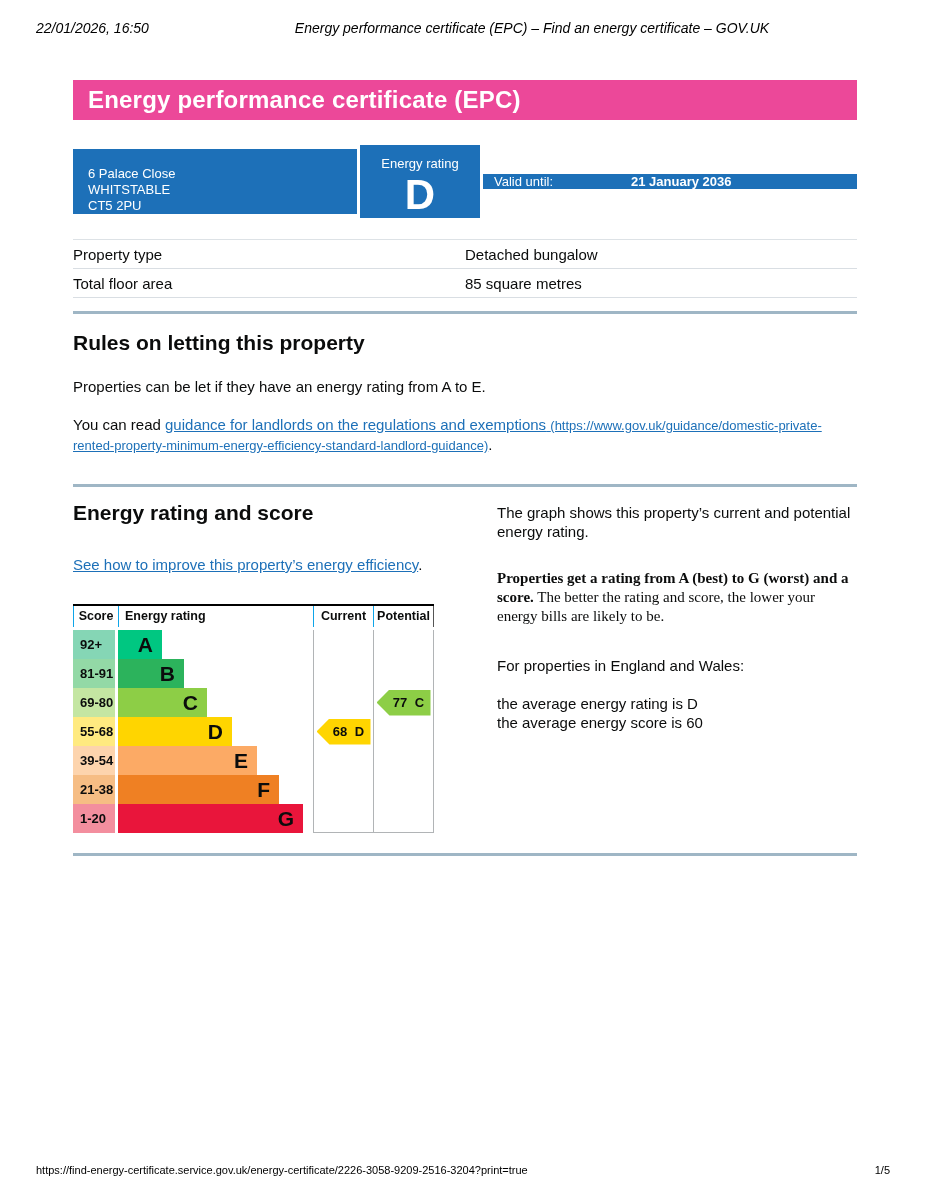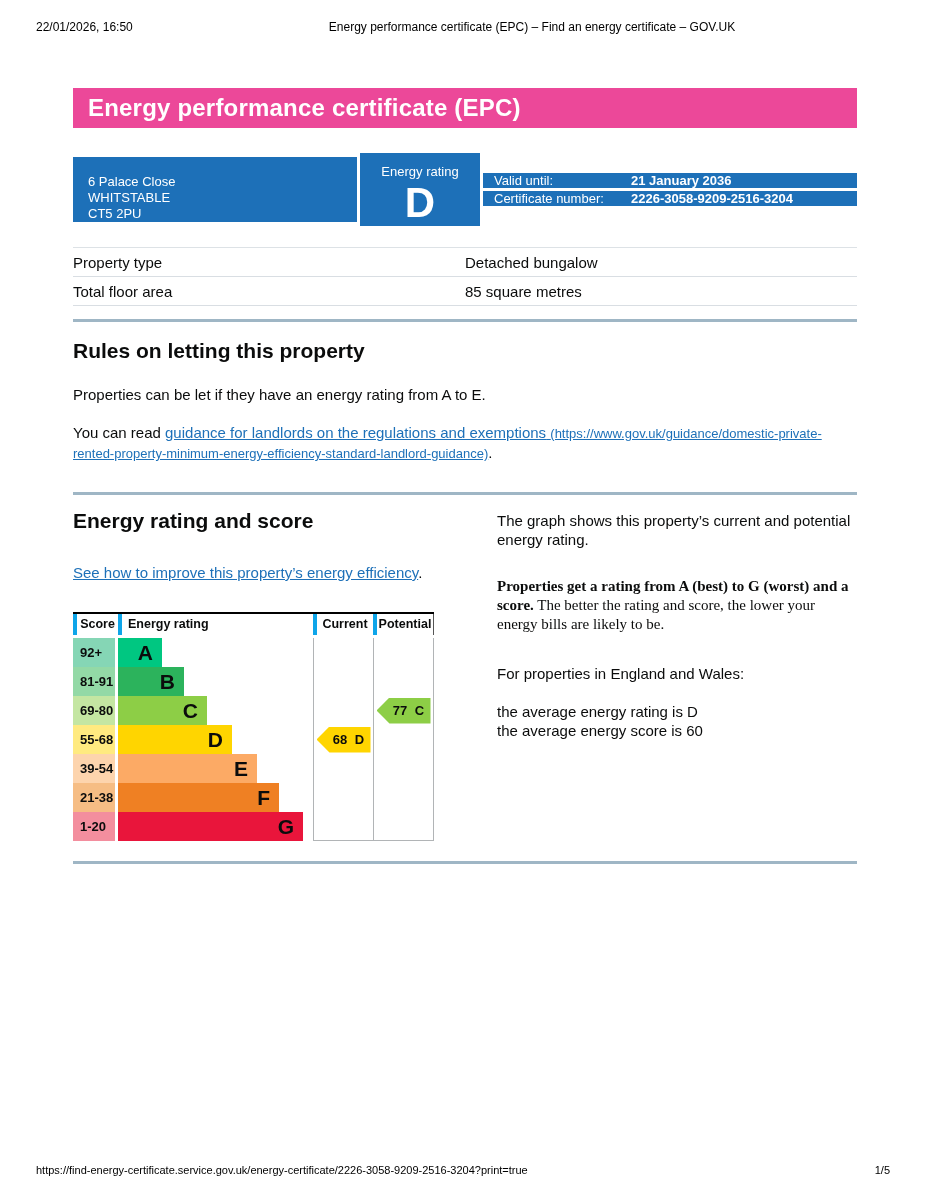--- a/index.html
+++ b/index.html
@@ -1,19 +1,19 @@
 <!DOCTYPE html>
 <html><head>
 <meta charset="utf-8">
 <style>
   html,body{margin:0;padding:0;background:#fff;}
   .page{position:relative;width:928px;height:1200px;background:#fff;overflow:hidden;
         font-family:"Liberation Sans",sans-serif;color:#0b0c0c;}
   
-  .print-header{position:relative;padding-top:24px;height:16px;font-size:12px;color:#000;}
+  .print-header{position:relative;padding-top:16px;height:16px;font-size:14px;color:#000;font-style:italic;}
   .ph-datetime{position:absolute;left:36px;top:20px;}
   .ph-title{position:absolute;left:532px;top:20px;transform:translateX(-50%);white-space:nowrap;}
   .print-footer{position:absolute;left:36px;right:38px;bottom:24px;font-size:11px;color:#000;
         display:flex;justify-content:space-between;}
   
   .content{width:784px;margin:48px auto 0 73px;}
   .banner{background:#ec4899;color:#fff;height:40px;display:flex;align-items:center;
         padding-left:15px;box-sizing:border-box;}
   .banner h1{margin:0;font-size:24px;font-weight:bold;letter-spacing:.2px;}
   
@@ -48,21 +48,21 @@
   .left-p{margin-top:22px;}
   .left-link{display:inline-block;margin-top:30px;font-size:15px;line-height:19px;}
   .r-p1{margin-top:2px;}
   .r-p2{margin-top:28px;font-family:Liberation Serif, serif;}
   .r-p3{margin-top:30px;}
   .r-p4{margin-top:19px;}
   
   .epc-chart{margin-top:30px;width:361px;}
   .epc-head{display:flex;border-top:2px solid #000;margin-bottom:3px;}
   .epc-head .h{box-sizing:border-box;font-weight:bold;font-size:12.5px;padding:3px 0 4px;
-        border-left:4px solid #0ea5e9;}
+        border-left:1px solid #0ea5e9;}
   .h-score{width:45px;text-align:center;}
   .h-rating{width:195px;padding-left:6px !important;}
   .h-current{width:60px;text-align:center;}
   .h-potential{width:61px;text-align:center;border-right:1px solid #555;}
   .epc-row{display:flex;height:29px;}
   .epc-score{box-sizing:border-box;width:42px;margin-right:3px;display:flex;align-items:center;
         padding-left:7px;font-weight:bold;font-size:13px;}
   .epc-rating{box-sizing:border-box;width:195px;}
   .epc-bar{height:100%;display:flex;align-items:center;justify-content:flex-end;
         padding-right:9px;box-sizing:border-box;font-weight:bold;font-size:21px;color:#0b0c0c;}
@@ -99,24 +99,20 @@
       </div>
       <div class="panel rating-panel">
         <span>Energy rating</span>
         <span class="big">D</span>
       </div>
       <div class="details">
         <div class="detail-row">
           <span class="lbl">Valid until:</span>
           <span class="val">21 January 2036</span>
         </div>
-        <div class="detail-row">
-          <span class="lbl">Certificate number:</span>
-          <span class="val">2226-3058-9209-2516-3204</span>
-        </div>
       </div>
     </div>
 
     <div class="ptable">
       <div class="prow">
         <span class="plabel">Property type</span>
         <span>Detached bungalow</span>
       </div>
       <div class="prow">
         <span class="plabel">Total floor area</span>

